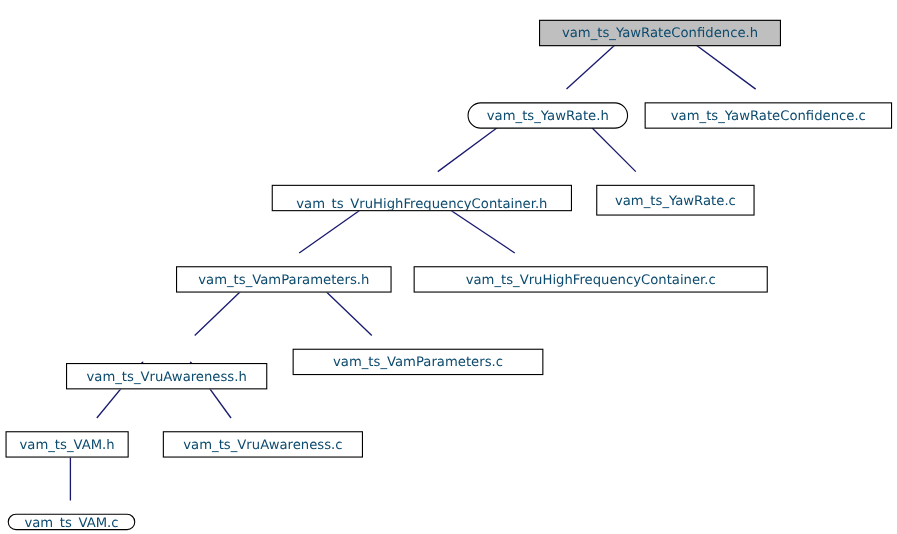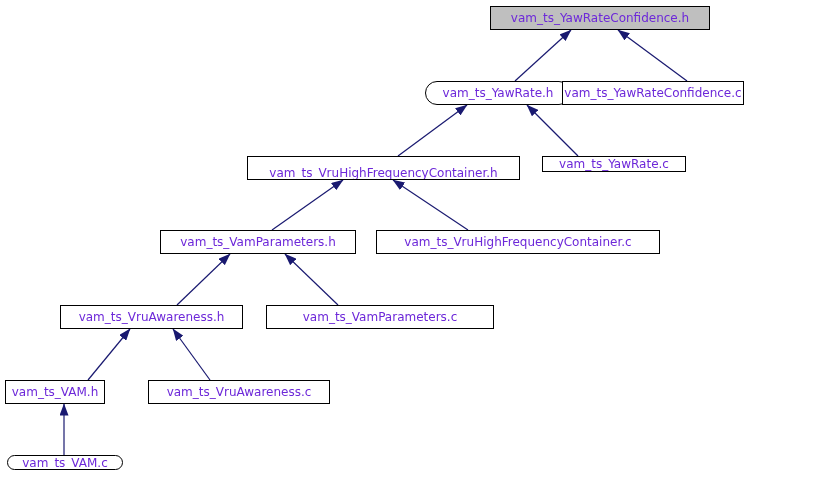--- a/index.html
+++ b/index.html
@@ -20,29 +20,30 @@
     left: 0;
     top: 0;
     width: 815px;
     height: 485px;
   }
   .graph-node {
     position: absolute;
     box-sizing: border-box;
     border: 1px solid #000000;
     background: #ffffff;
-    color: #6d28d9;
+    color: #0c4a6e;
     font-size: 12px;
     line-height: 1;
     display: flex;
     align-items: center;
     justify-content: center;
     white-space: nowrap;
     overflow: hidden;
     cursor: pointer;
+    margin-top: 12px;
   }
   .graph-node.highlight {
     background: #bfbfbf;
   }
 </style>
 </head>
 <body>
 
 <div id="graph-canvas">
   <svg id="edge-layer" width="815" height="485" viewBox="0 0 815 485" xmlns="http://www.w3.org/2000/svg">
@@ -65,42 +66,42 @@
         <line x1="64" y1="455" x2="64" y2="404" stroke="#191970" stroke-width="1.2" marker-end="url(#arrowhead)"></line>
       </g>
   </svg>
   <div id="node-layer">
       <div class="graph-node highlight" style="left: 490px; top: 6px; width: 220px; height: 24px;">
         <span>vam_ts_YawRateConfidence.h</span>
       </div>
       <div class="graph-node" style="left: 425px; top: 81px; width: 146px; height: 24px; border-radius: 12px;">
         <span>vam_ts_YawRate.h</span>
       </div>
-      <div class="graph-node" style="left: 562px; top: 81px; width: 182px; height: 24px;">
+      <div class="graph-node" style="left: 586px; top: 81px; width: 225px; height: 24px;">
         <span>vam_ts_YawRateConfidence.c</span>
       </div>
       <div class="graph-node" style="left: 247px; top: 156px; width: 273px; height: 24px; align-items: flex-end;">
         <span>vam_ts_VruHighFrequencyContainer.h</span>
       </div>
-      <div class="graph-node" style="left: 542px; top: 156px; width: 144px; height: 16px;">
+      <div class="graph-node" style="left: 542px; top: 156px; width: 144px; height: 28px;">
         <span>vam_ts_YawRate.c</span>
       </div>
       <div class="graph-node" style="left: 160px; top: 230px; width: 196px; height: 24px;">
         <span>vam_ts_VamParameters.h</span>
       </div>
-      <div class="graph-node" style="left: 376px; top: 230px; width: 284px; height: 24px;">
+      <div class="graph-node" style="left: 376px; top: 230px; width: 322px; height: 24px;">
         <span>vam_ts_VruHighFrequencyContainer.c</span>
       </div>
-      <div class="graph-node" style="left: 60px; top: 305px; width: 183px; height: 24px;">
+      <div class="graph-node" style="left: 60px; top: 318px; width: 183px; height: 24px;">
         <span>vam_ts_VruAwareness.h</span>
       </div>
       <div class="graph-node" style="left: 266px; top: 305px; width: 228px; height: 24px;">
         <span>vam_ts_VamParameters.c</span>
       </div>
-      <div class="graph-node" style="left: 5px; top: 380px; width: 100px; height: 24px;">
+      <div class="graph-node" style="left: 5px; top: 380px; width: 112px; height: 24px;">
         <span>vam_ts_VAM.h</span>
       </div>
       <div class="graph-node" style="left: 148px; top: 380px; width: 182px; height: 24px;">
         <span>vam_ts_VruAwareness.c</span>
       </div>
       <div class="graph-node" style="left: 7px; top: 455px; width: 116px; height: 15px; border-radius: 11px;">
         <span>vam_ts_VAM.c</span>
       </div>
     </div>
 </div>

